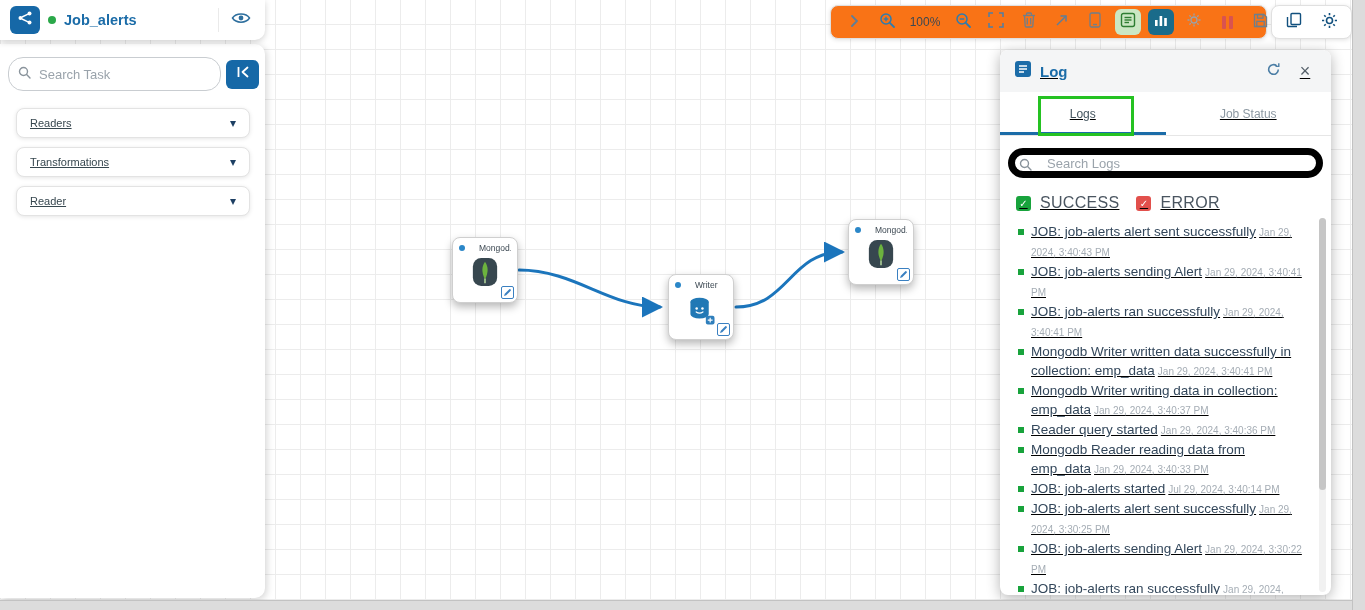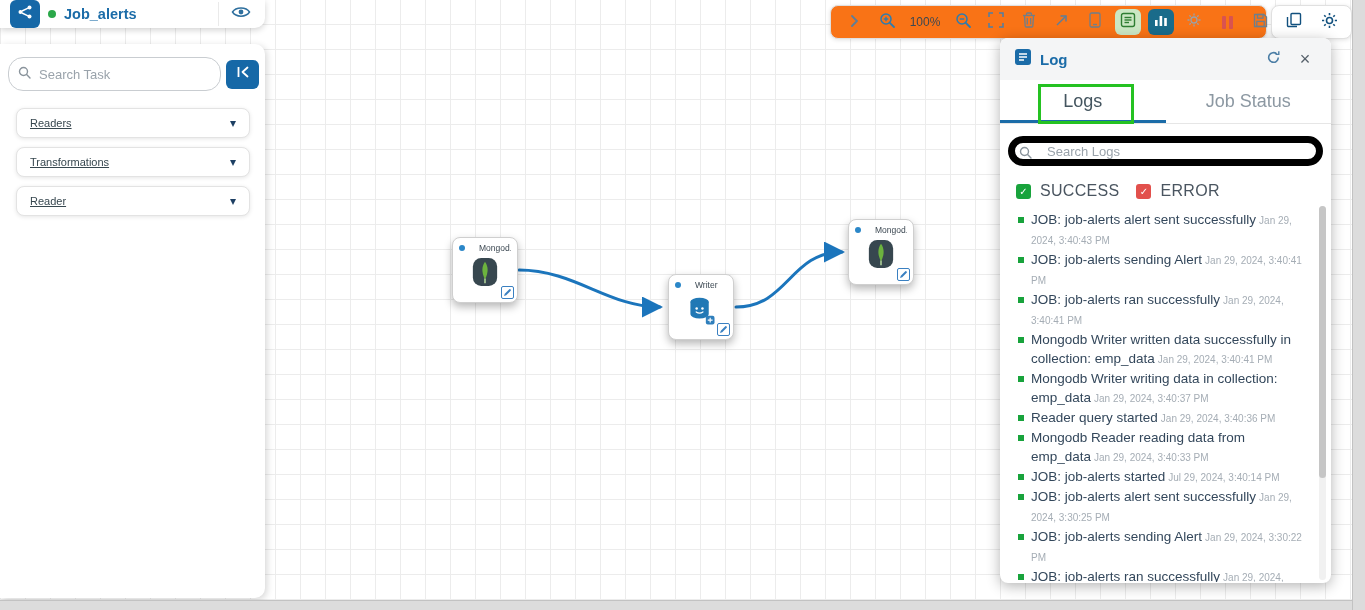--- a/index.html
+++ b/index.html
@@ -30,21 +30,21 @@
     position: absolute; right: 3px; bottom: 3px; width: 13px; height: 13px;
     background: #fff; border: 1px solid #3A80C1; border-radius: 2px;
     display: flex; align-items: center; justify-content: center;
   }
   .n1 { left: 452px; top: 237px; }
   .n2 { left: 668px; top: 274px; }
   .n3 { left: 848px; top: 219px; }
 
   
   .header-card {
-    position: absolute; left: 0; top: 0; width: 265px; height: 28px; background: #fff;
+    position: absolute; left: 0; top: 0; width: 265px; height: 40px; background: #fff;
     border-radius: 0 0 10px 0; box-shadow: 0 2px 6px rgba(0,0,0,.18);
     display: flex; align-items: center; gap: 8px; padding: 0 10px; z-index: 5;
   }
   .flow-btn { width: 30px; height: 28px; background: #1668A7; border-radius: 6px;
     display: flex; align-items: center; justify-content: center; flex: none; }
   .status-dot { width: 8px; height: 8px; border-radius: 50%; background: #2BA84A; flex: none; }
   .job-name { flex: 1; color: #1B6CA8; font-weight: bold; font-size: 14.5px; }
   .hdr-divider { width: 1px; height: 24px; background: #eaeaea; }
   .eye-btn { width: 28px; height: 28px; display: flex; align-items: center; justify-content: center; }
 
@@ -89,31 +89,31 @@
   .pause-bars { display: flex; gap: 3px; }
   .pause-bars i { display: block; width: 4px; height: 13px; background: #D9534F; border-radius: 1px; }
   .window-box {
     position: absolute; left: 1271px; top: 5px; width: 81px; height: 34px; background: #fff;
     border: 1px solid #e0e0e0; border-radius: 8px; box-shadow: 0 1px 4px rgba(0,0,0,.12);
     display: flex; align-items: center; justify-content: space-evenly; z-index: 5;
   }
 
   
   .log-panel {
-    position: absolute; left: 1000px; top: 38px; width: 331px; height: 545px; background: #fff;
-    border-radius: 8px; box-shadow: 0 3px 14px rgba(0,0,0,.30); z-index: 6; overflow: hidden;
+    position: absolute; left: 1000px; top: 50px; width: 331px; height: 545px; background: #fff;
+    border-radius: 8px; box-shadow: 0 3px 14px rgba(0,0,0,.30); z-index: 6; overflow: hidden; text-decoration: underline;
   }
   .lp-header { height: 42px; background: #F4F5F6; display: flex; align-items: center;
     gap: 8px; padding: 0 14px; border-radius: 8px 8px 0 0; }
   .lp-title { color: #1B6CA8; font-weight: bold; font-size: 15px; flex: 1; }
   .lp-refresh, .lp-close { width: 24px; height: 24px; display: flex; align-items: center; justify-content: center; }
   .lp-close { font-size: 18px; color: #55606a; }
   .lp-tabs { position: relative; height: 44px; display: flex; border-bottom: 1px solid #e6e6e6; }
   .lp-tab { flex: 1; display: flex; align-items: center; justify-content: center;
-    font-size: 18px; color: #8c98a2; }
+    font-size: 12px; color: #8c98a2; }
   .lp-tab.active { color: #44555f; }
   .tab-indicator { position: absolute; bottom: 0; left: 0; width: 50%; height: 3px; background: #1B6CA8; }
   .highlight-box { position: absolute; left: 38px; top: 46px; width: 96px; height: 40px;
     border: 3px solid #25C222; z-index: 3; pointer-events: none; }
   .lp-search { margin: 12px 8px 0; position: relative; }
   .lp-search .s-icon { position: absolute; left: 11px; top: 9px; }
   .lp-search input {
     width: 100%; height: 30px; border: 7px solid #000000; border-radius: 15px;
     padding: 0 10px 0 32px; font-size: 13px; outline: none; color: #333;
     font-family: "Liberation Sans", sans-serif;

